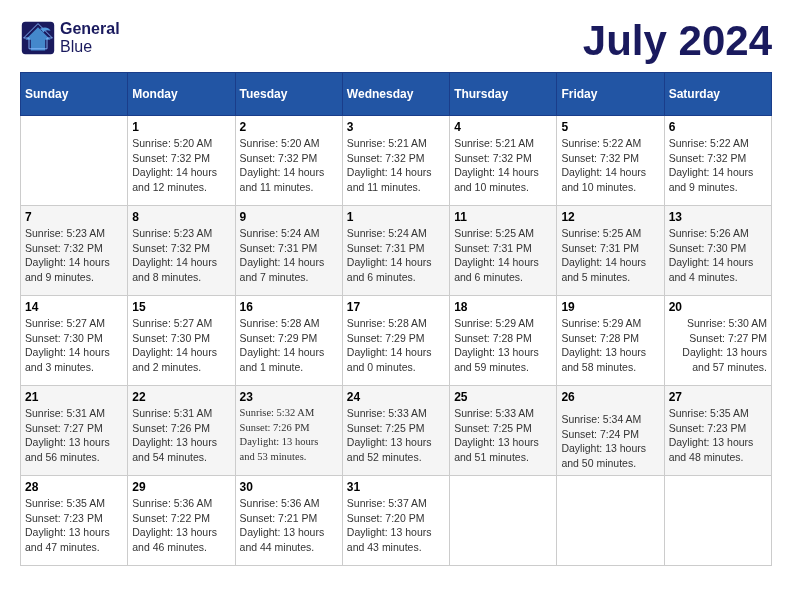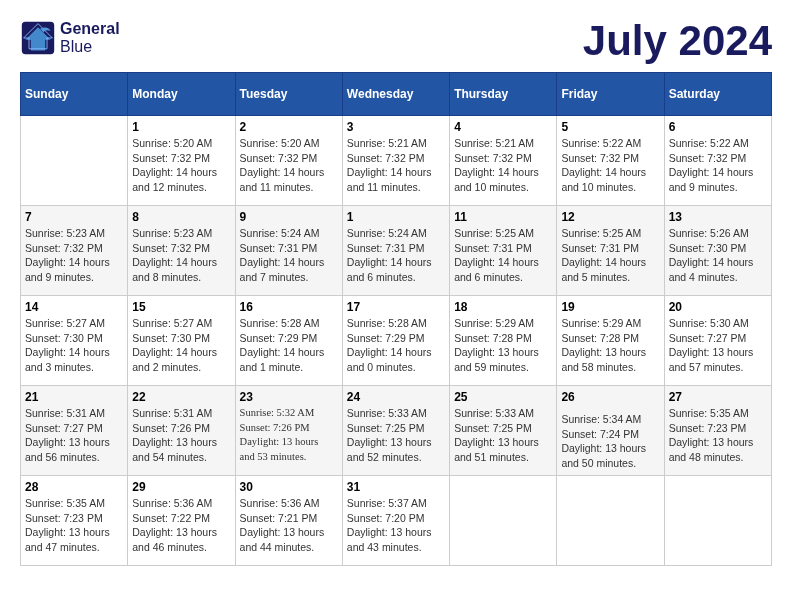--- a/index.html
+++ b/index.html
@@ -248,21 +248,21 @@
         </td>
         <td>
           <span class="day-num">19</span>
           <div class="day-info" style="white-space: pre-line;">Sunrise: 5:29 AM
 Sunset: 7:28 PM
 Daylight: 13 hours
 and 58 minutes.</div>
         </td>
         <td>
           <span class="day-num">20</span>
-          <div class="day-info" style="white-space: pre-line;">Sunrise: 5:30 AM
+          <div class="day-info" style="white-space: pre-line; text-align: right;">Sunrise: 5:30 AM
 Sunset: 7:27 PM
 Daylight: 13 hours
 and 57 minutes.</div>
         </td>
       </tr>
       <tr>
         <td>
           <span class="day-num">21</span>
           <div class="day-info" style="white-space: pre-line;">Sunrise: 5:31 AM
 Sunset: 7:27 PM

